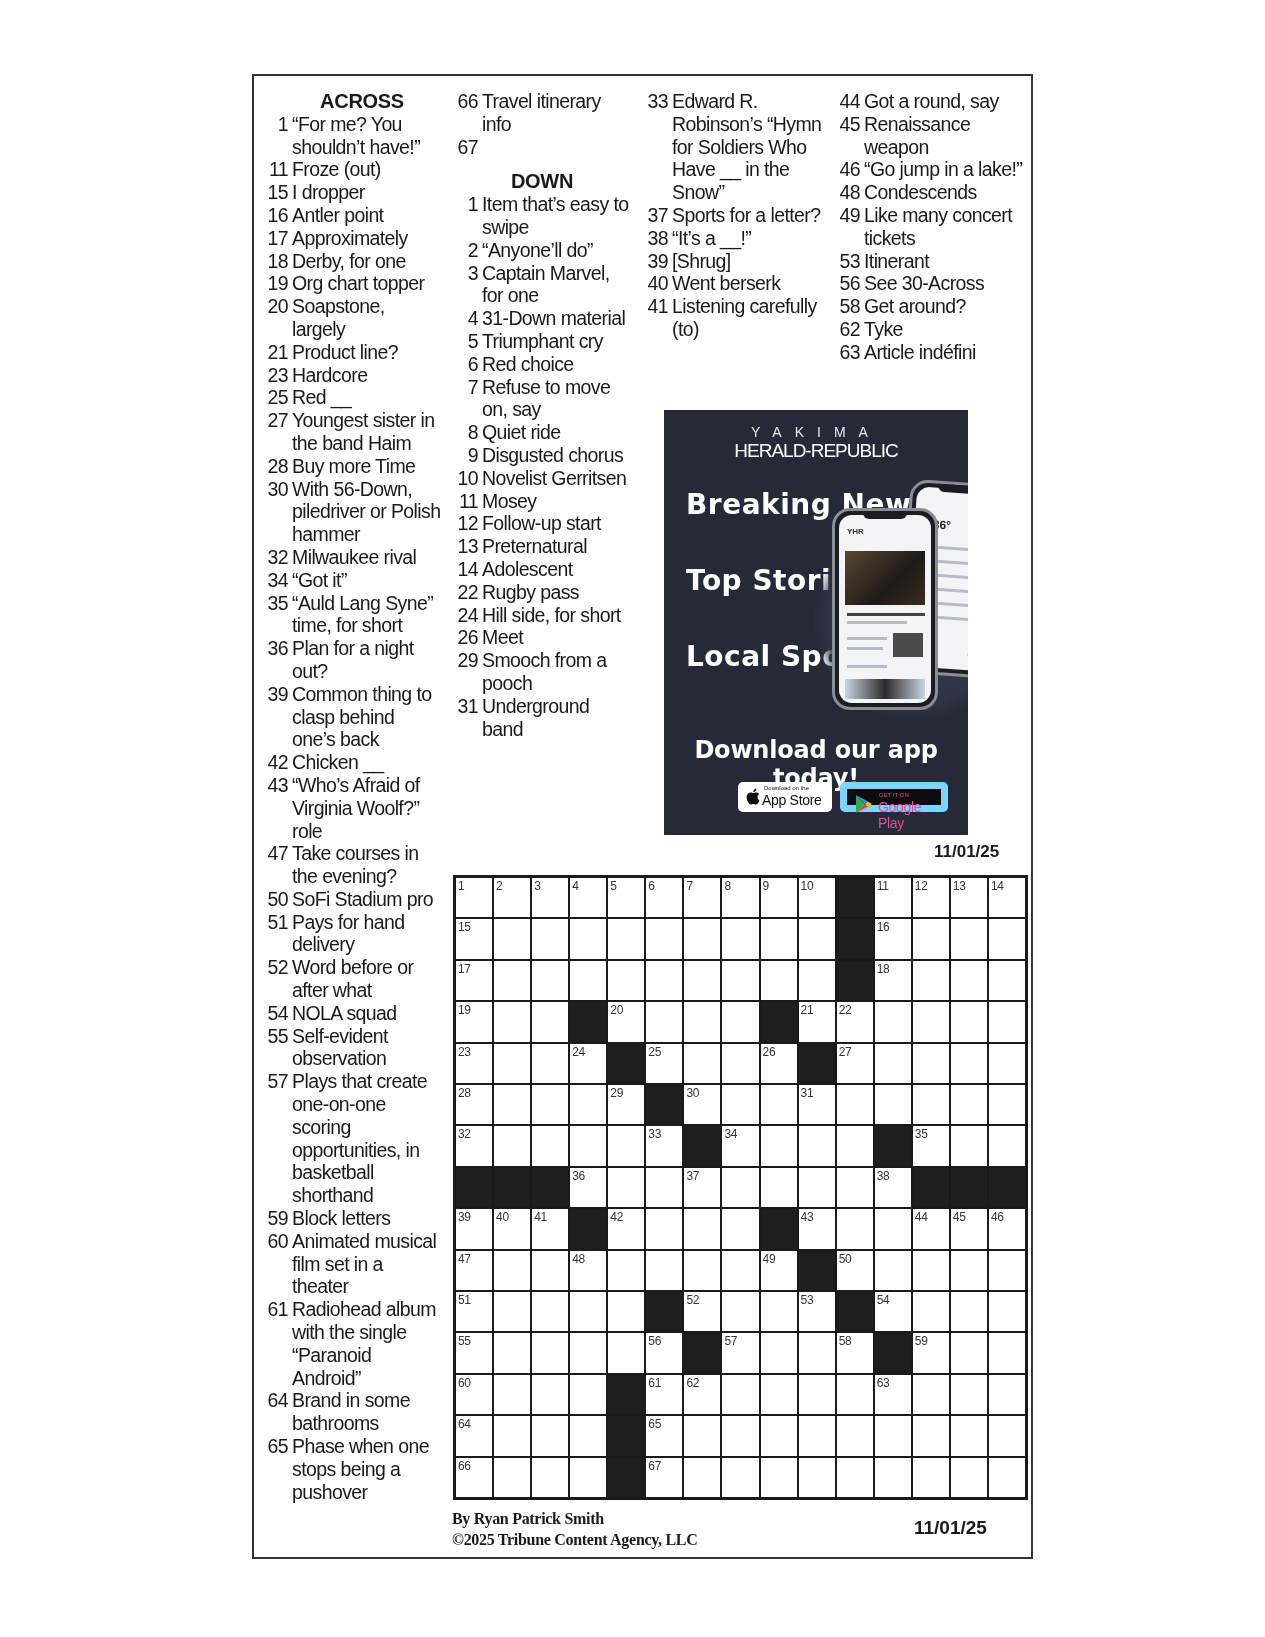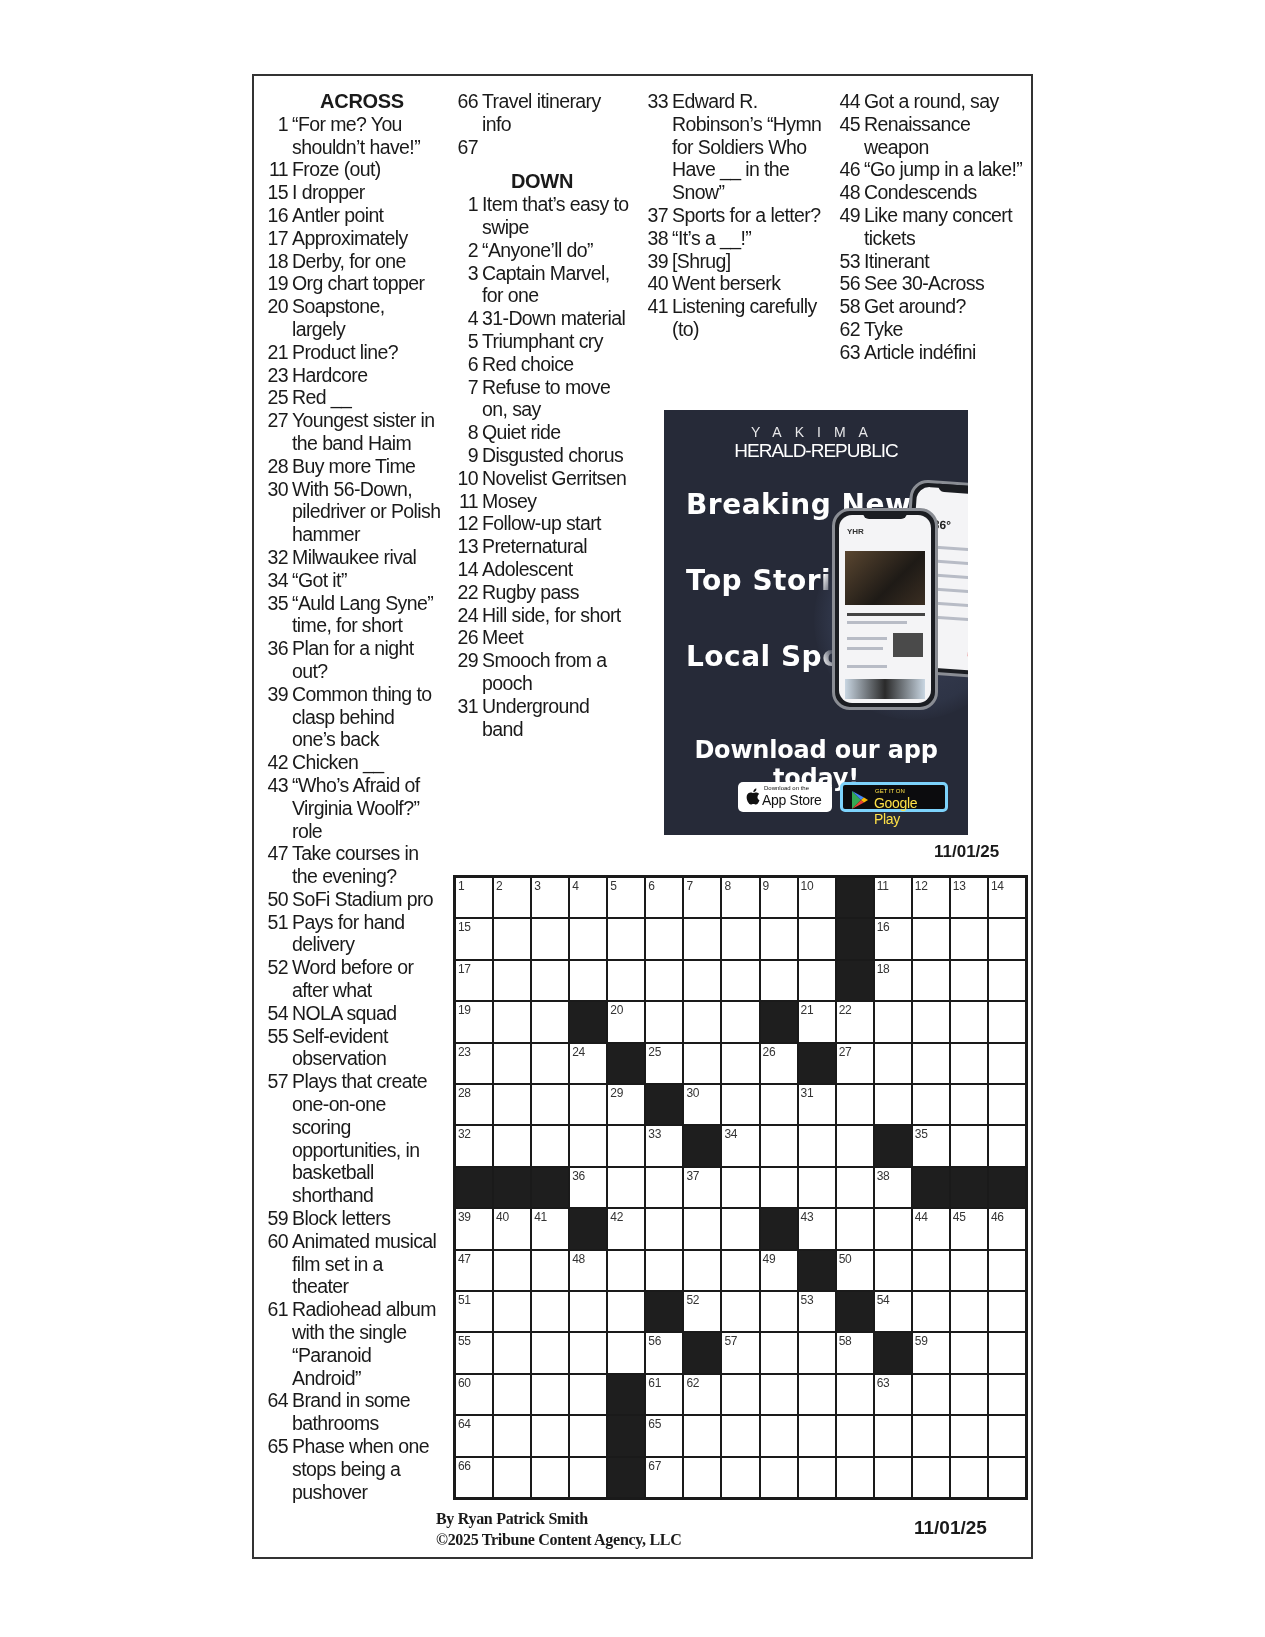--- a/index.html
+++ b/index.html
@@ -30,35 +30,35 @@
   .ad .glow { position: absolute; left: 150px; top: 110px; width: 200px; height: 200px; border-radius: 50%;
               background: radial-gradient(circle, #3a4056 0%, #2e3446 60%, rgba(38,42,56,0) 72%); }
   .phone { position: absolute; border-radius: 18px; background: #1b1d22; border: 3px solid #8a8d94; }
   .phone .screen { position: absolute; left: 4px; top: 4px; right: 4px; bottom: 4px; background: #f4f4f6; border-radius: 13px; overflow: hidden; }
   .phone .notch { position: absolute; top: 0; left: 50%; width: 44px; height: 8px; margin-left: -22px; background: #1b1d22; border-radius: 0 0 6px 6px; }
   .line { position: absolute; left: 8px; height: 3px; background: #b8bcc6; }
   .ad .cta { position: absolute; top: 326px; width: 100%; text-align: center; font-size: 24px; font-weight: bold;
              font-family: "DejaVu Sans", sans-serif; letter-spacing: -0.2px; }
   .store { position: absolute; top: 372px; height: 30px; border-radius: 5px; box-sizing: border-box; }
   .store.apple { left: 74px; width: 94px; background: #fff; color: #111; }
-  .store.google { left: 176px; width: 108px; background: #0c0c0e; color: #fde047; border: 3px solid #7dd3fc; }
+  .store.google { left: 176px; width: 108px; background: #0c0c0e; color: #ec4899; border: 7px solid #7dd3fc; }
   .store .small { position: absolute; top: 3px; font-size: 6px; }
   .store .big { position: absolute; top: 10px; font-size: 14px; letter-spacing: -0.3px; }
   .apple .small { left: 26px; } .apple .big { left: 24px; }
   .google .small { left: 32px; } .google .big { left: 31px; }
   .apple-logo { position: absolute; left: 8px; top: 6px; width: 14px; height: 17px; }
   .play-logo { position: absolute; left: 8px; top: 5px; width: 18px; height: 20px; }
   .date-top { position: absolute; left: 680px; top: 766px; font-size: 17px; font-weight: bold; }
   .grid { position: absolute; left: 199px; top: 799px; width: 575px; height: 625px;
           display: grid; grid-template-columns: repeat(15, 1fr); grid-template-rows: repeat(15, 1fr);
           border: 3px solid #1a1a1a; box-sizing: border-box; background: #1a1a1a; gap: 2px; }
   .cell { background: #fff; position: relative; }
   .cell.black { background: #1e1e1e; }
   .cell .n { position: absolute; left: 2px; top: 1px; font-size: 12px; color: #333; letter-spacing: -0.3px; }
-  .byline { position: absolute; left: 182px; top: 1432px; font-family: "Liberation Serif", serif;
+  .byline { position: absolute; left: 198px; top: 1432px; font-family: "Liberation Serif", serif;
             font-weight: bold; font-size: 16px; line-height: 21px; letter-spacing: -0.3px; }
   .date-bottom { position: absolute; left: 660px; top: 1441px; font-size: 19px; font-weight: bold; }
 </style>
 </head>
 <body>
 
 <div class="frame">
 
   <div class="col col1">
     <div class="heading">ACROSS</div>

